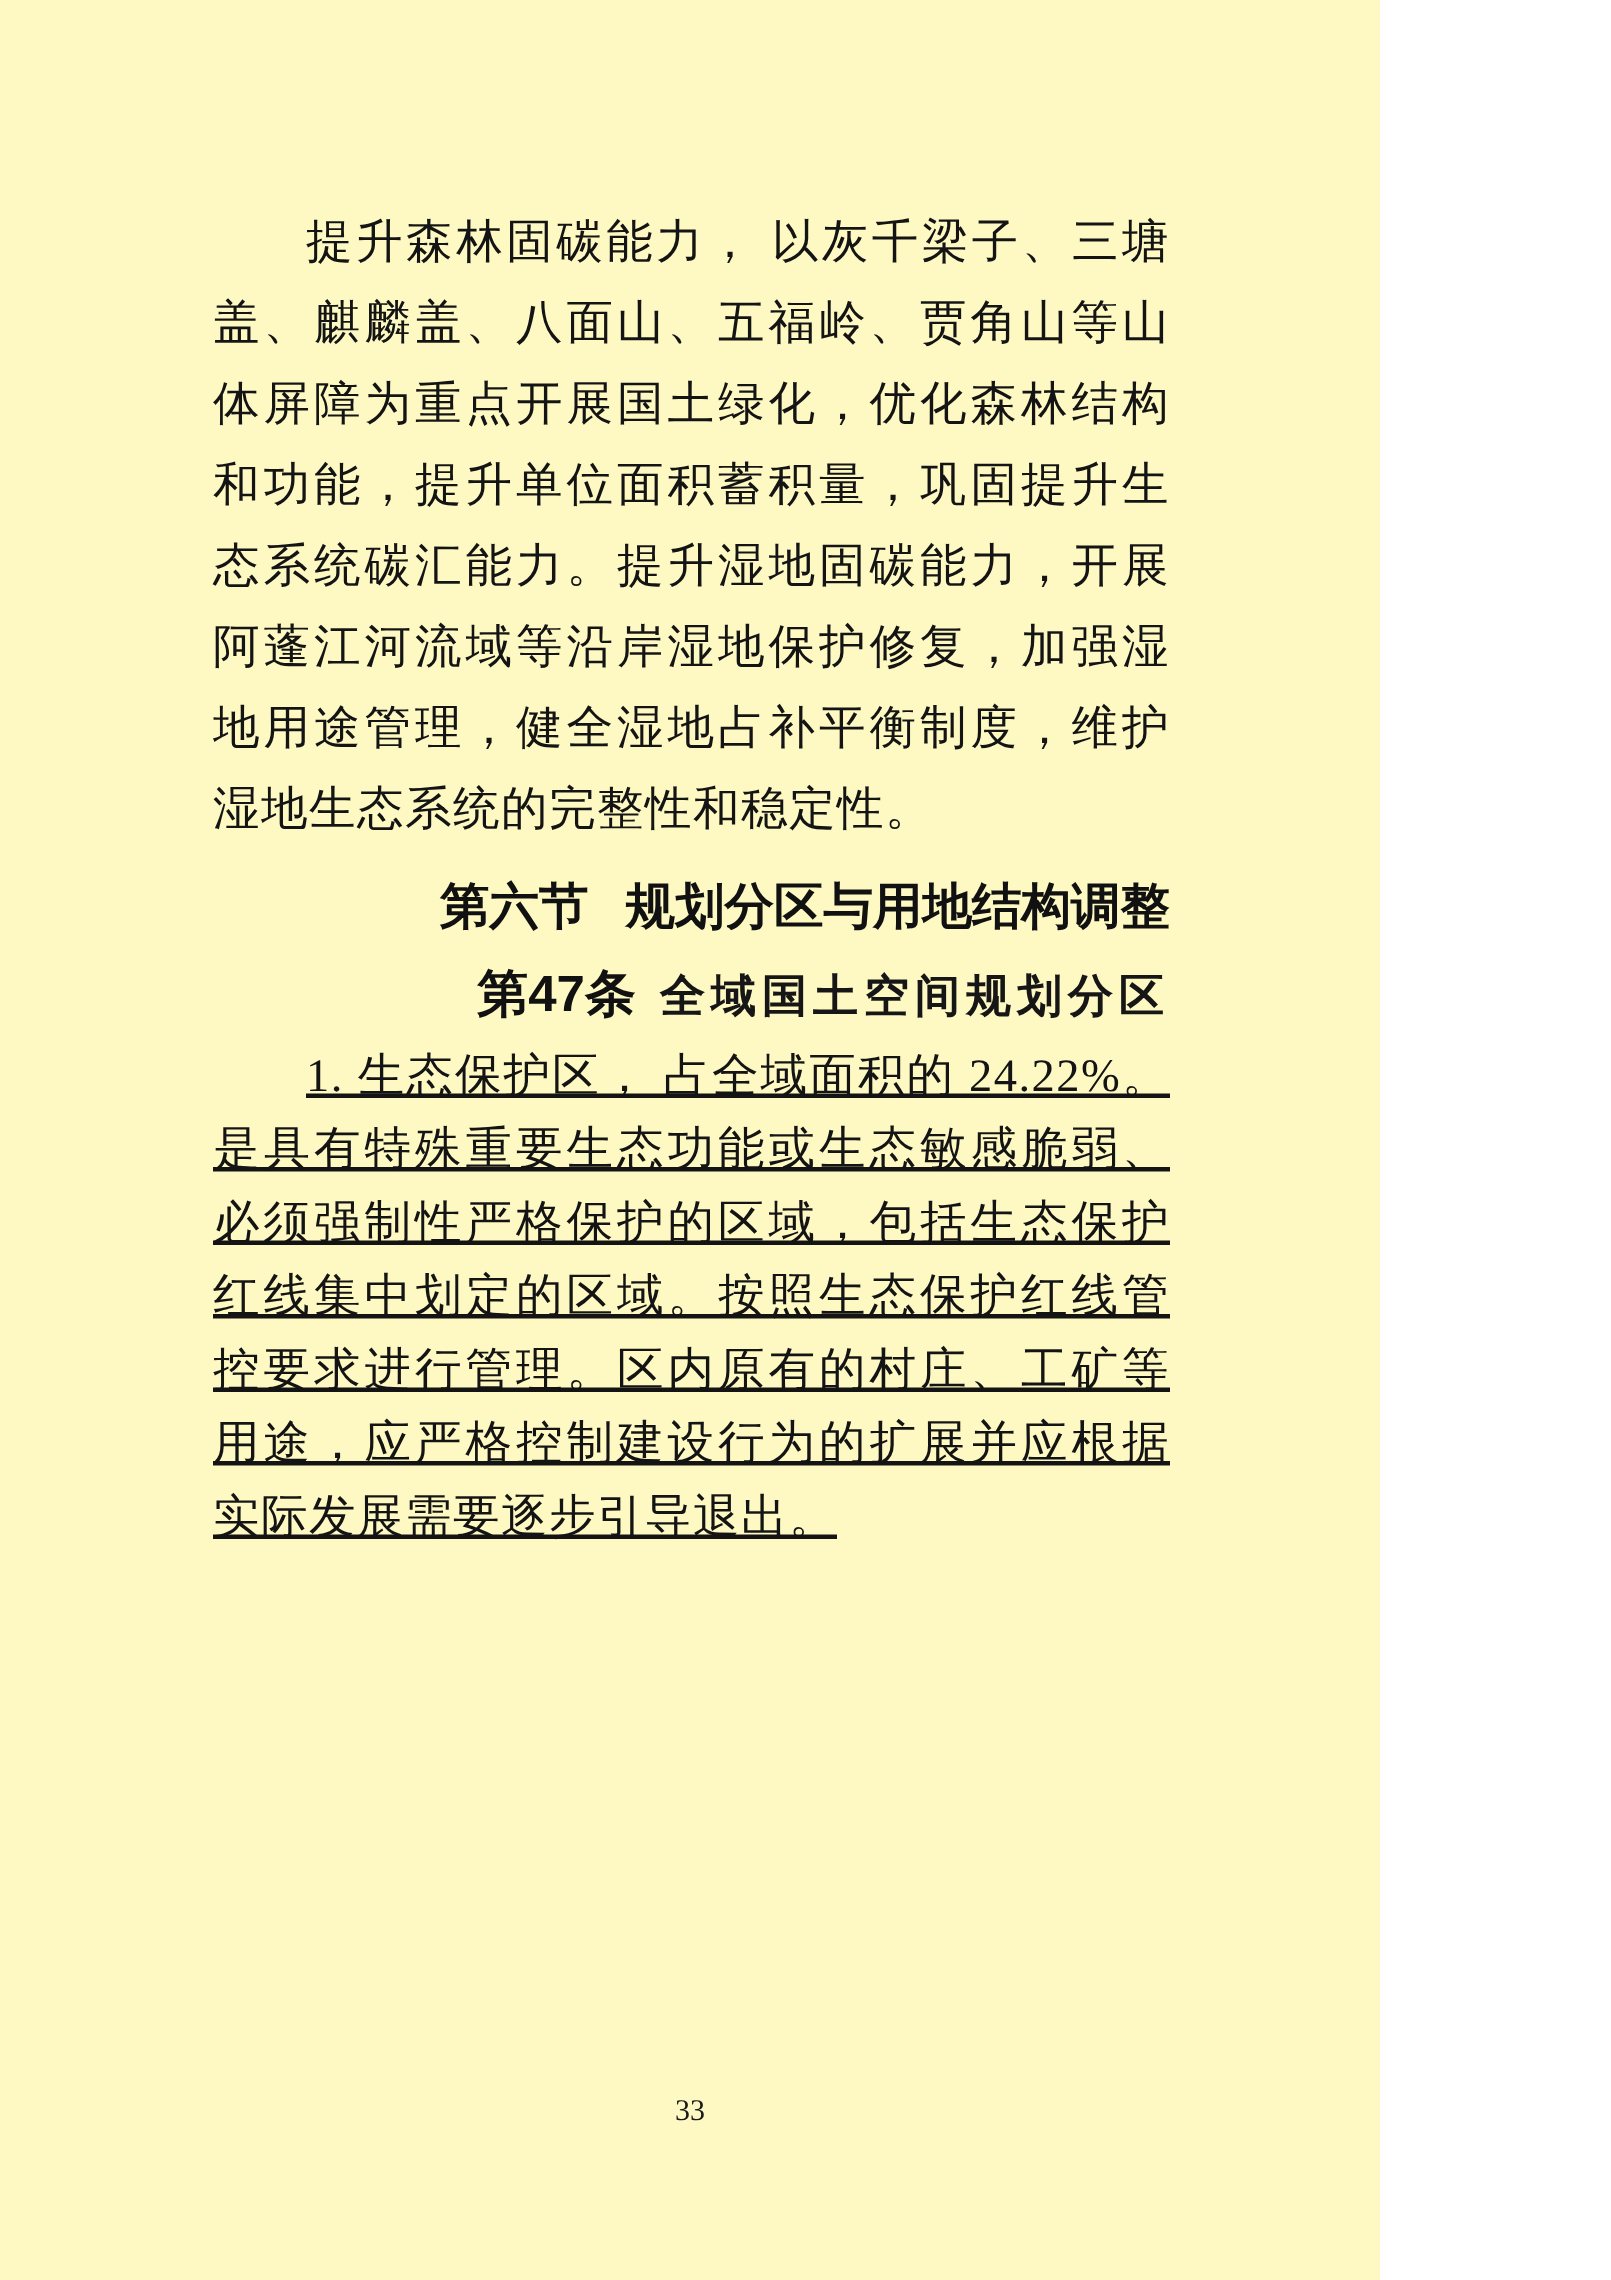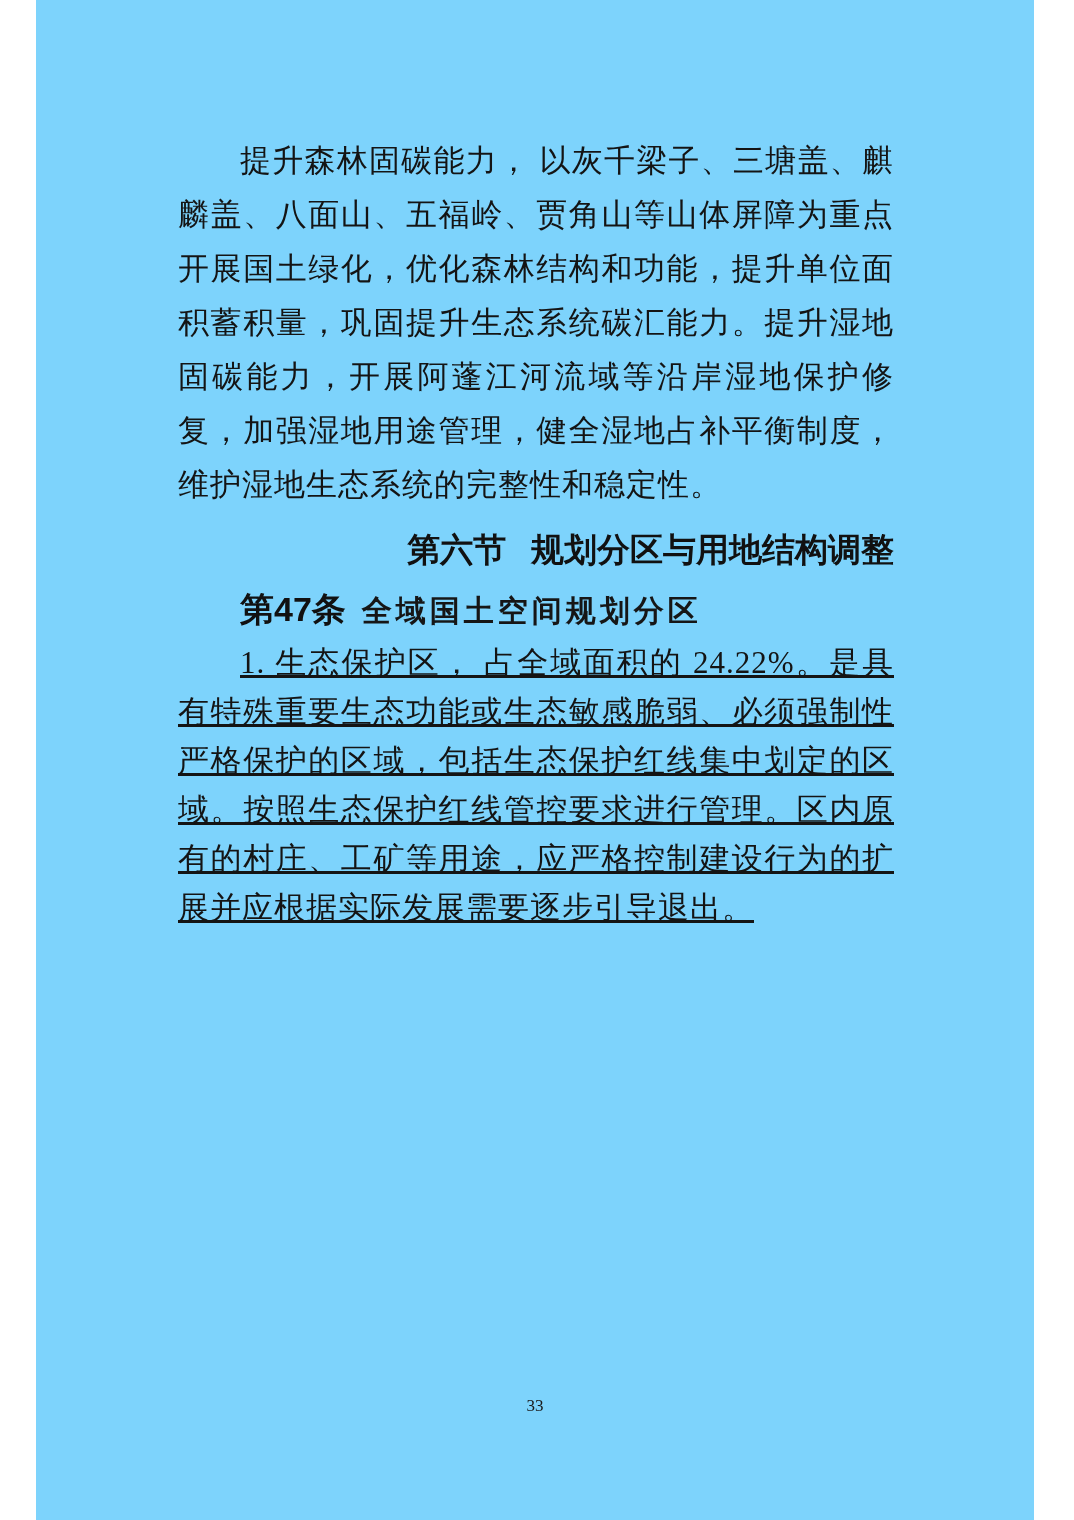--- a/index.html
+++ b/index.html
@@ -2,26 +2,25 @@
 <html><head>
 <meta charset="utf-8">
 <style>
   html, body {
     margin: 0;
     padding: 0;
     background: #ffffff;
   }
   .page {
     position: relative;
-    width: 998px;
+    width: 920px;
     height: 1520px;
-    background: #7dd3fc;
+    background: #fef9c3;
     color: #121212;
     overflow: hidden;
-    margin-left: 36px;
   }
   .content {
     position: absolute;
     left: 142px;
     right: 140px;
     top: 0;
   }
   p.body {
     font-family: "Liberation Serif", "DejaVu Serif", serif;
     font-size: 31px;
@@ -45,20 +44,21 @@
     line-height: 44px;
   }
   .section-heading .section-label {
     margin-right: 0.75em;
   }
   .article-heading {
     margin: 14px 0 0 0;
     padding-left: 62px;
     line-height: 46px;
     white-space: nowrap;
+    text-align: right;
   }
   .article-no {
     font-family: "Liberation Sans", "DejaVu Sans", sans-serif;
     font-weight: 700;
     font-size: 34px;
     color: #111111;
   }
   .article-title {
     font-family: "Liberation Serif", "DejaVu Serif", serif;
     font-weight: 700;
@@ -76,21 +76,21 @@
     margin-top: 42px;
     line-height: 51px;
   }
   .page-number {
     position: absolute;
     top: 1396px;
     left: 0;
     width: 100%;
     text-align: center;
     font-family: "Liberation Serif", "DejaVu Serif", serif;
-    font-size: 17px;
+    font-size: 20px;
     color: #1a1a1a;
   }
 </style>
 </head>
 <body>
 
 <div class="page">
   <div class="content">
 
     <p class="body para-intro">提升森林固碳能力， 以灰千梁子、三塘盖、麒麟盖、八面山、五福岭、贾角山等山体屏障为重点开展国土绿化，优化森林结构和功能，提升单位面积蓄积量，巩固提升生态系统碳汇能力。提升湿地固碳能力，开展阿蓬江河流域等沿岸湿地保护修复，加强湿地用途管理，健全湿地占补平衡制度，维护湿地生态系统的完整性和稳定性。</p>

